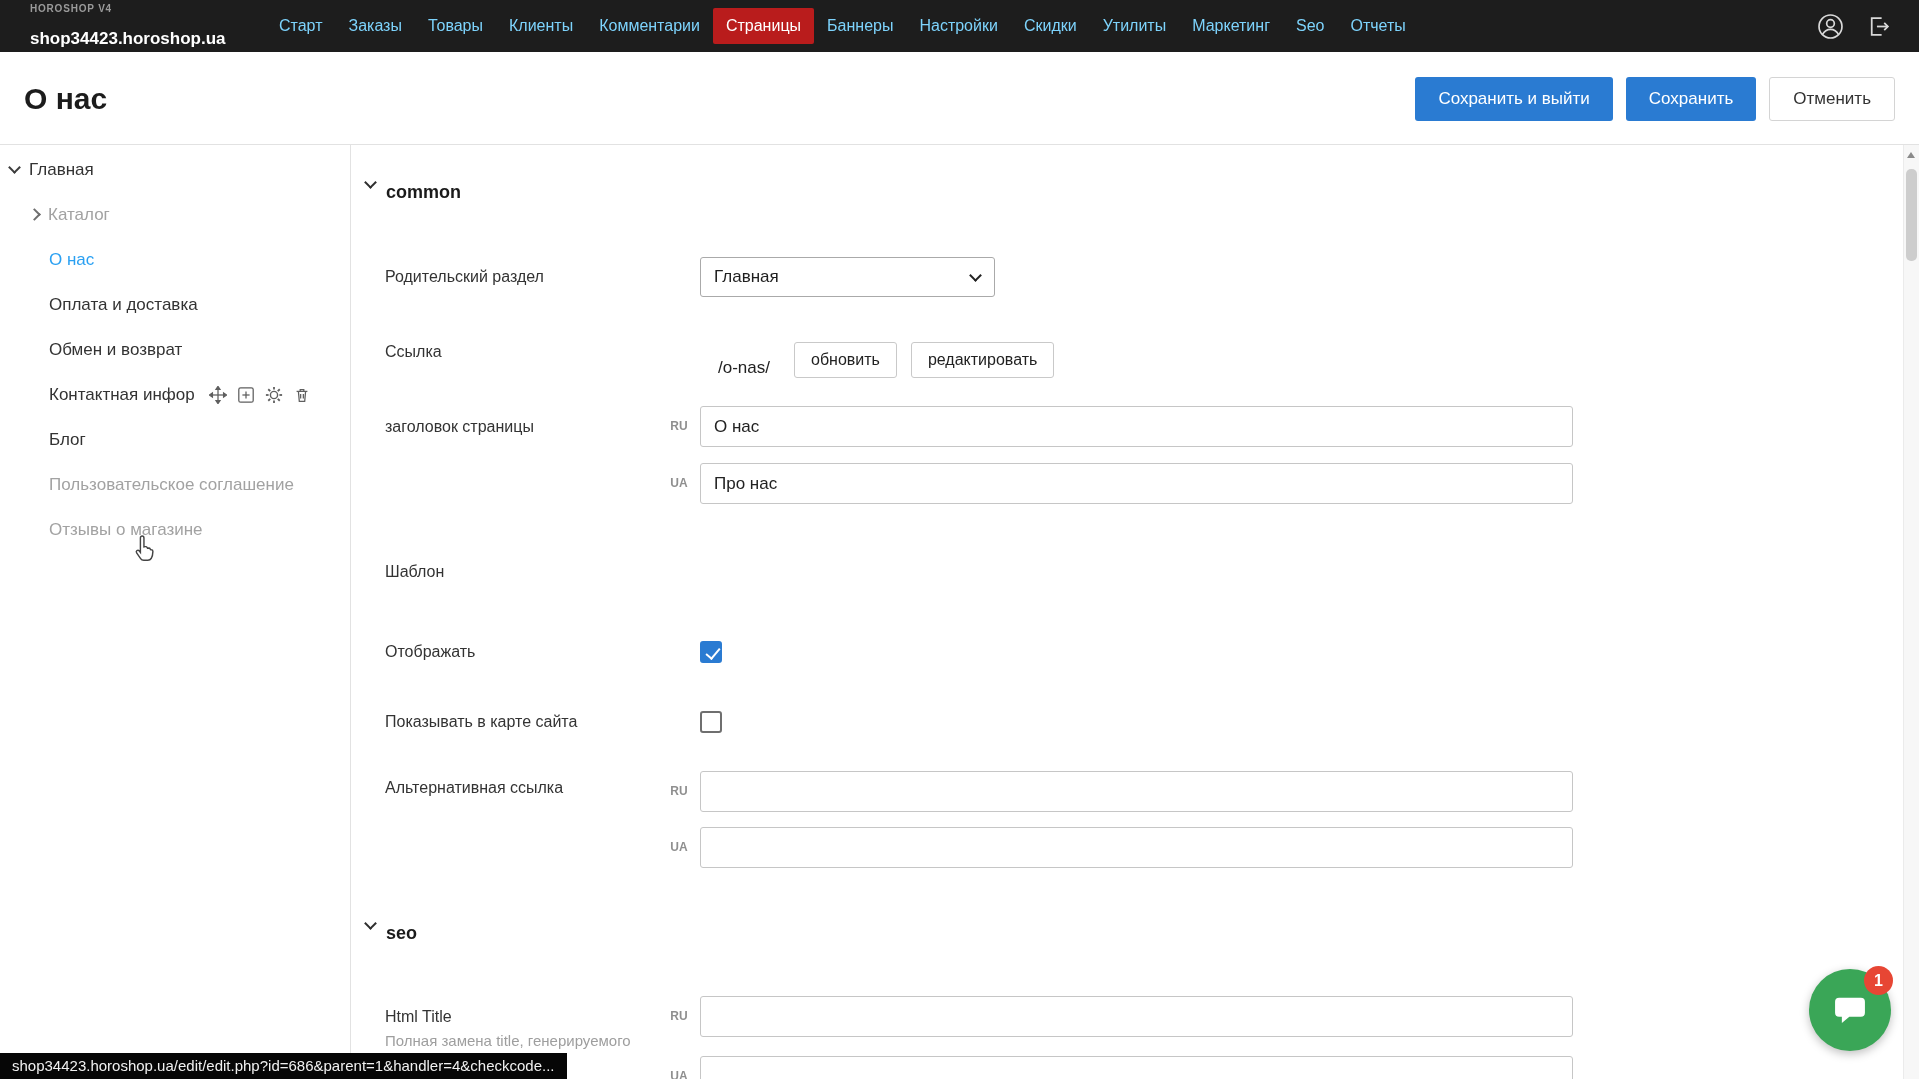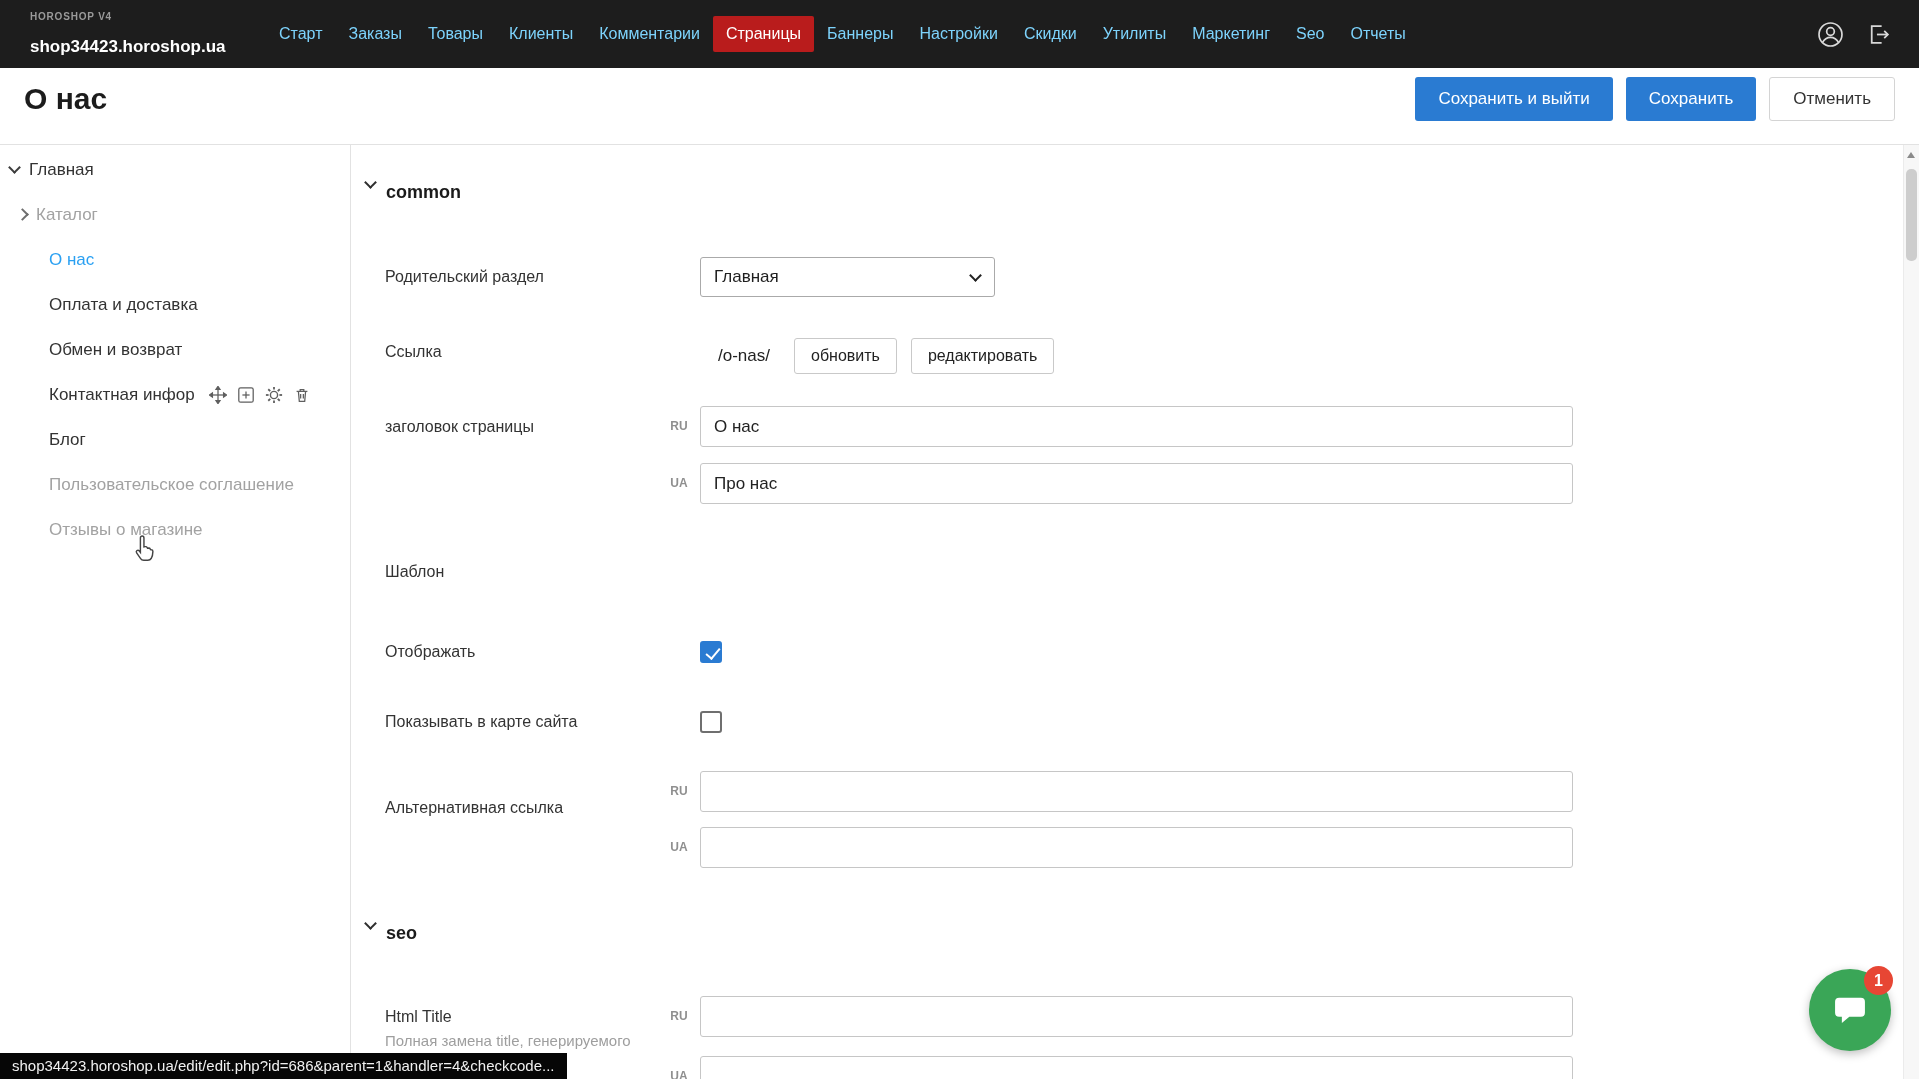--- a/index.html
+++ b/index.html
@@ -1,20 +1,20 @@
 <!DOCTYPE html>
 <html><head>
 <meta charset="utf-8">
 <style>
   *{margin:0;padding:0;box-sizing:border-box}
   html,body{width:1919px;height:1079px;overflow:hidden;background:#fff;
     font-family:"Liberation Sans",sans-serif;position:relative;color:#222}
 
   
-  .navbar{position:absolute;top:0;left:0;right:0;height:68px;background:#1d1d1d;
+  .navbar{position:absolute;top:0;left:0;right:0;height:52px;background:#1d1d1d;
     display:flex;align-items:center;z-index:5}
   .logo{padding-left:30px;width:266px;display:flex;flex-direction:column;justify-content:center;cursor:pointer}
   .logo-top{font-size:10px;font-weight:bold;color:#9a9a9a;letter-spacing:.8px}
   .logo-domain{font-size:17px;font-weight:bold;color:#fff;margin-top:15px}
   .nav-items{display:flex;align-items:center}
   .nav-item{padding:9px 13px;font-size:16px;color:#7dd3fc;cursor:pointer;white-space:nowrap;border-radius:2px}
   .nav-item.active{background:#b91c1c;color:#fff}
   .nav-right{margin-left:auto;display:flex;align-items:center;gap:22px;padding-right:28px}
   .nav-icon{display:flex;align-items:center;cursor:pointer}
 
@@ -27,42 +27,42 @@
     justify-content:center;cursor:pointer;border:none;font-family:inherit;white-space:nowrap}
   .btn-primary{background:#2a7bd2;color:#fff}
   .btn-plain{background:#fff;color:#333;border:1px solid #d4d4d4}
 
   
   .sidebar{position:absolute;top:145px;left:0;width:351px;bottom:0;border-right:1px solid #e2e2e2;
     padding-top:2px;background:#fff}
   .tree-item{height:45px;display:flex;align-items:center;font-size:17px;color:#333;cursor:pointer;white-space:nowrap}
   .tree-item.root{padding-left:10px}
   .tree-item.child{padding-left:49px}
-  .tree-item.child.has-chev{padding-left:18px}
+  .tree-item.child.has-chev{padding-left:30px}
   .tree-item.muted{color:#a2a2a2}
   .tree-item.selected{color:#2aa0f2}
   .chev{display:inline-block;width:9px;height:9px;border-right:2px solid #3c3c3c;border-bottom:2px solid #3c3c3c;flex:none}
   .chev.down{transform:rotate(45deg);margin:-4px 10px 0 0}
   .chev.right{transform:rotate(-45deg);margin:0 9px 0 0;border-color:#6e6e6e}
   .row-icons{display:flex;align-items:center;gap:10px;margin-left:14px}
   .row-icons svg{display:block;cursor:pointer}
   .hand-cursor{position:absolute;left:130px;top:390px;z-index:15;pointer-events:none}
 
   
   .main{position:absolute;top:145px;left:352px;right:16px;bottom:0;background:#fff;overflow:hidden}
   .section-header{position:absolute;left:14px;height:30px;display:flex;align-items:flex-start;
     font-weight:bold;font-size:18px;color:#1b1b1b;cursor:pointer}
   .section-header .chev{border-color:#2e2e2e;margin-right:11px}
   .form-label{position:absolute;left:33px;font-size:16px;color:#333;line-height:40px;white-space:nowrap}
   .form-hint{position:absolute;left:33px;width:310px;font-size:15px;line-height:19px;color:#9e9e9e}
   .select{position:absolute;left:348px;width:295px;height:40px;border:1px solid #aaa;border-radius:3px;
     background:#fff;display:flex;align-items:center;padding:0 34px 0 13px;font-size:17px;color:#1f1f1f;cursor:pointer}
   .sel-chev{position:absolute;right:14px;top:13px;width:9px;height:9px;border-right:2px solid #222;
     border-bottom:2px solid #222;transform:rotate(45deg)}
-  .link-row{position:absolute;left:348px;display:flex;align-items:center;height:44px}
+  .link-row{position:absolute;left:348px;display:flex;align-items:flex-end;height:44px}
   .link-path{font-size:17px;color:#222;margin:0 24px 0 18px}
   .btn-small{height:36px;padding:0 16px;background:#fff;border:1px solid #c9c9c9;border-radius:3px;
     font-size:16px;color:#222;margin-right:14px;cursor:pointer;font-family:inherit;white-space:nowrap}
   .text-input{position:absolute;left:348px;width:873px;height:41px;border:1px solid #c6c6c6;border-radius:3px;
     padding:0 13px;font-size:17px;color:#222;font-family:inherit;outline:none;background:#fff}
   .lang-badge{position:absolute;left:312px;width:30px;text-align:center;font-size:12px;font-weight:bold;color:#8f8f8f}
   .checkbox{position:absolute;left:348px;width:22px;height:22px;border:2px solid #6f6f6f;border-radius:3px;
     background:#fff;cursor:pointer}
   .checkbox.checked{background:#2a7bd2;border-color:#2a7bd2}
   .checkbox.checked::after{content:"";position:absolute;left:7px;top:2px;width:6px;height:12px;
@@ -234,21 +234,21 @@
   <input class="text-input" style="top: 318px;" value="Про нас">
 
   <div class="form-label" style="top:407px">Шаблон</div>
 
   <div class="form-label" style="top:496px;line-height:22px">Отображать</div>
   <div class="checkbox checked" style="top:496px"></div>
 
   <div class="form-label" style="top:566px;line-height:22px">Показывать в карте сайта</div>
   <div class="checkbox" style="top:566px"></div>
 
-  <div class="form-label" style="top:642px;line-height:41px">Альтернативная ссылка</div>
+  <div class="form-label" style="top:622px;line-height:41px">Альтернативная ссылка</div>
   <span class="lang-badge" style="top:639px">RU</span>
   <input class="text-input" style="top: 626px;" value="">
   <span class="lang-badge" style="top:695px">UA</span>
   <input class="text-input" style="top: 682px;" value="">
 
   <div class="section-header" style="top:778px">
     <span class="chev down"></span>
     <span>seo</span>
   </div>
 

